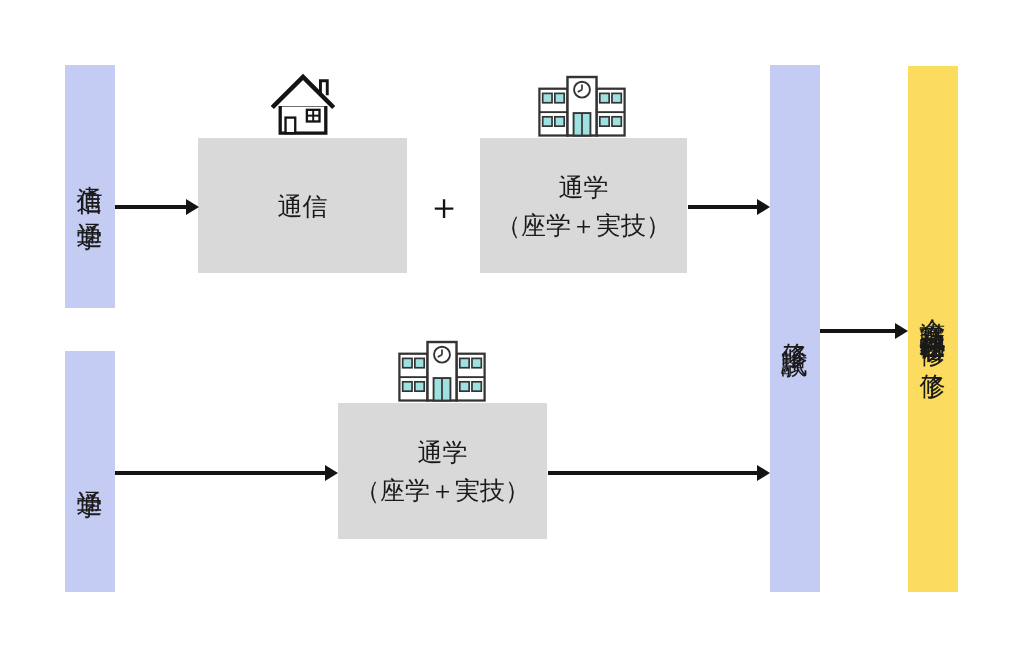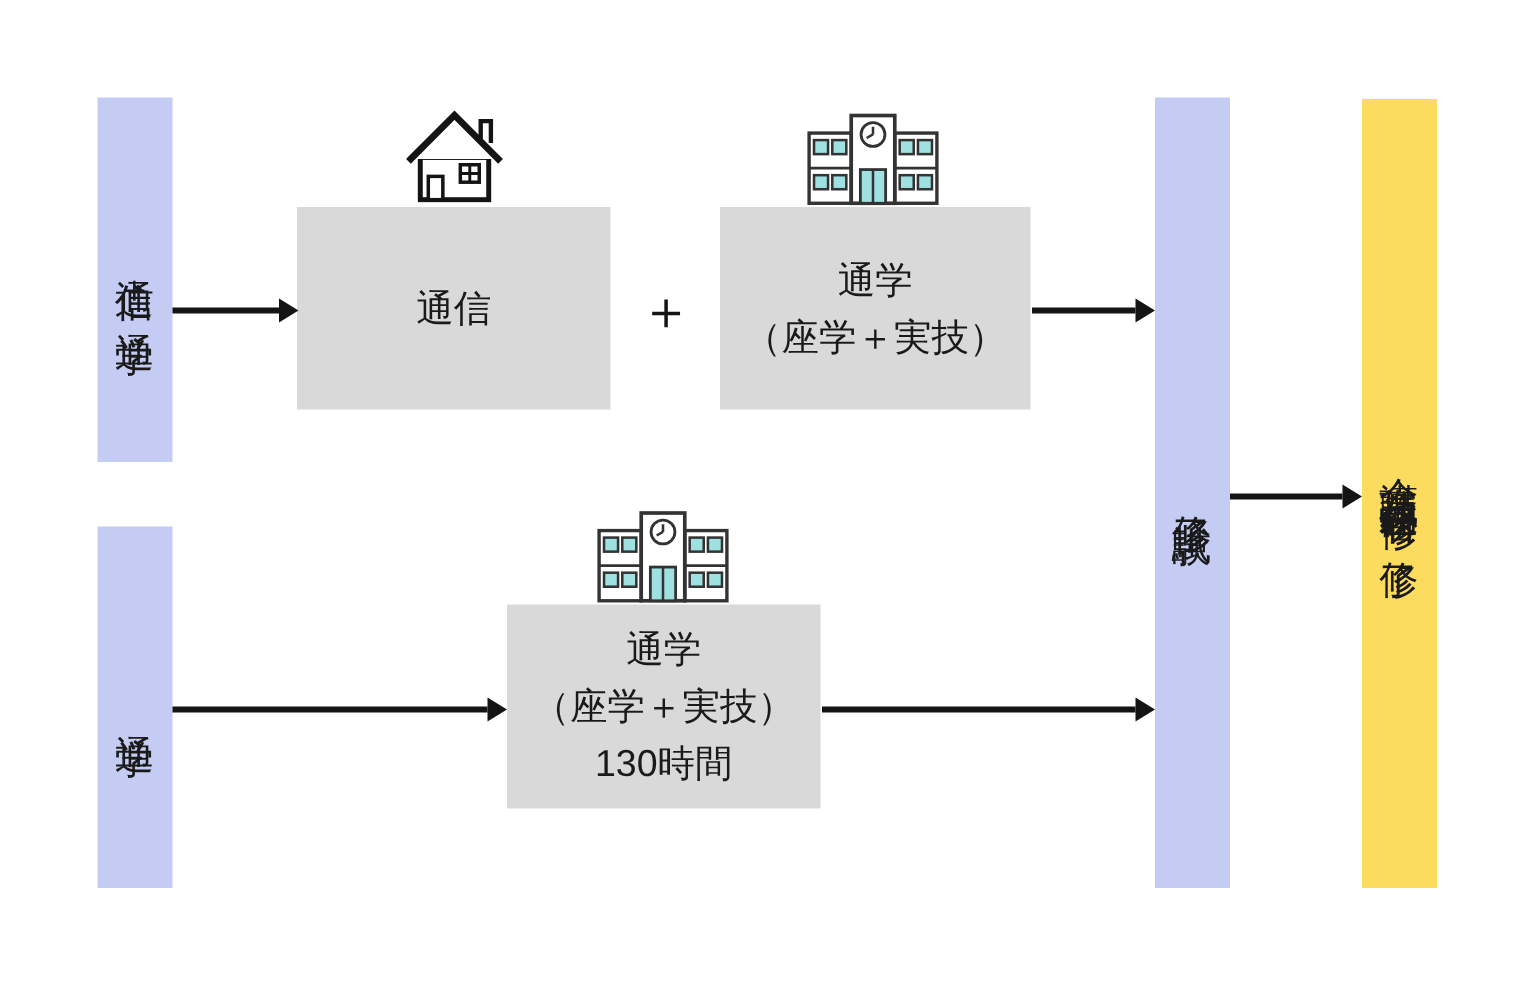--- a/index.html
+++ b/index.html
@@ -113,21 +113,20 @@
   </div>
 
   <div class="gbox" style="left:480px;top:138px;width:207px;height:135px;">
     <div>通学</div>
     <div>（座学＋実技）</div>
   </div>
 
   <div class="gbox" style="left:338px;top:403px;width:209px;height:136px;">
     <div>通学</div>
     <div>（座学＋実技）</div>
-    <div>130時間</div>
   </div>
 
   <div class="plus" style="left:424px;top:185px;">＋</div>
 
   <div class="arrow" style="left:115px;top:199px;width:84px;">
     <div class="shaft"></div>
     <div class="head"></div>
   </div>
 
   <div class="arrow" style="left:688px;top:199px;width:82px;">

